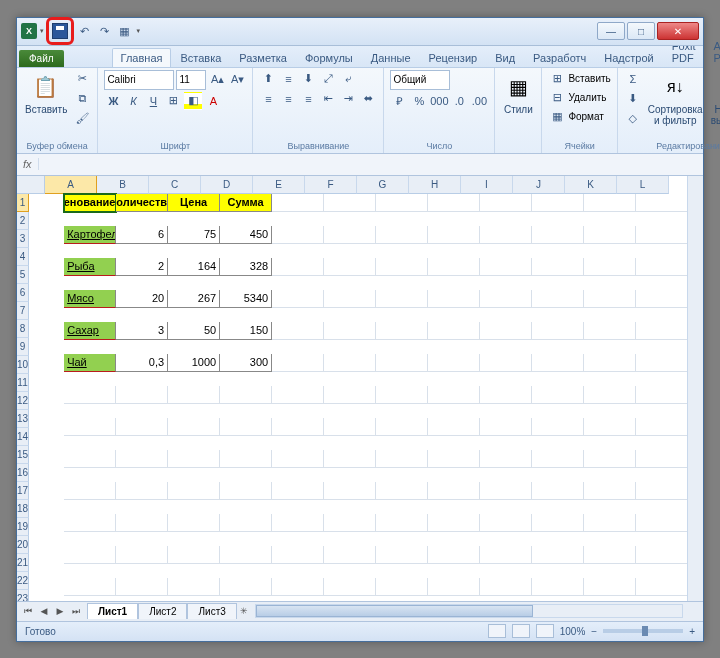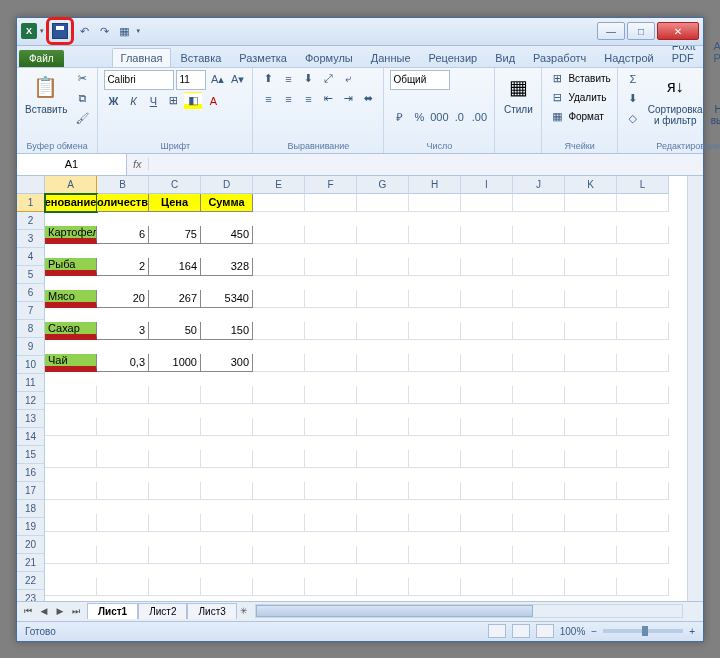--- a/index.html
+++ b/index.html
@@ -52,24 +52,24 @@
 
 .grid-area { flex: 1; display: flex; overflow: hidden; background: #fff; }
 .corner { width: 28px; height: 18px; background: #e8eef6; border-right: 1px solid #b8cde6; border-bottom: 1px solid #b8cde6; }
 .col-headers { display: flex; height: 18px; }
 .col-h { width: 52px; background: #e8eef6; border-right: 1px solid #c8d8ec; border-bottom: 1px solid #b8cde6; font-size: 10px; color: #3a5a82; display: flex; align-items: center; justify-content: center; cursor: pointer; }
 .col-h.sel { background: #fce8a8; border-color: #e0a020; }
 .row-headers { display: flex; flex-direction: column; width: 28px; }
 .row-h { height: 18px; background: #e8eef6; border-right: 1px solid #b8cde6; border-bottom: 1px solid #c8d8ec; font-size: 10px; color: #3a5a82; display: flex; align-items: center; justify-content: center; cursor: pointer; }
 .row-h.sel { background: #fce8a8; border-color: #e0a020; }
 .cells { position: relative; }
-.cell-row { display: flex; height: 32px; }
+.cell-row { display: flex; height: 32px; padding-left: 35px; }
 .cell { width: 52px; height: 18px; border-right: 1px solid #d8e0ea; border-bottom: 1px solid #d8e0ea; font-size: 11px; padding: 0 3px; display: flex; align-items: center; overflow: hidden; white-space: nowrap; }
 .cell.hr { background: #ffff00; font-weight: bold; justify-content: center; border-right: 1px solid #888; border-bottom: 1px solid #888; }
-.cell.name { background: #92d050; border-right: 1px solid #888; border-bottom: 6px solid #b91c1c; }
+.cell.name { background: #92d050; border-right: 1px solid #888; border-bottom: 1px solid #b91c1c; text-decoration: underline; }
 .cell.num { justify-content: flex-end; border-right: 1px solid #888; border-bottom: 1px solid #888; }
 .cell.active { outline: 2px solid #1a6a1a; outline-offset: -1px; }
 .scroll-v { width: 16px; background: #e8eef6; border-left: 1px solid #c8d8ec; }
 .grid-cols { display: flex; flex: 1; }
 .grid-body { flex: 1; overflow: hidden; }
 
 
 .sheet-bar { height: 20px; background: #e8eef6; border-top: 1px solid #b0c4de; display: flex; align-items: center; }
 .sheet-nav { display: flex; padding: 0 4px; gap: 2px; }
 .sheet-nav-btn { width: 14px; font-size: 9px; color: #555; cursor: pointer; text-align: center; }
@@ -181,21 +181,21 @@
           <div class="mini">≡</div>
           <div class="mini">⇤</div>
           <div class="mini">⇥</div>
           <div class="mini">⬌</div>
         </div>
       </div>
       <div class="group-label">Выравнивание</div>
     </div>
 
     <div class="group">
-      <div class="group-body" style="flex-direction:column;gap:18px">
+      <div class="group-body" style="flex-direction:column;gap:2px">
         <input class="font-select" style="width: 60px;" value="Общий">
         <div class="font-row">
           <div class="mini">₽</div>
           <div class="mini">%</div>
           <div class="mini">000</div>
           <div class="mini">.0</div>
           <div class="mini">.00</div>
         </div>
       </div>
       <div class="group-label">Число</div>
@@ -240,21 +240,20 @@
         <div class="big-btn">
           <div class="ico">🔭</div>
           <div class="lbl">Найти и выделить</div>
         </div>
       </div>
       <div class="group-label">Редактирование</div>
     </div>
   </div>
 
   <div class="formula-bar">
-    <div class="name-box">A1</div>
     <div class="fx-btn">fx</div>
   </div>
 
   <div class="grid-area">
     <div class="grid-body">
       <div style="display:flex">
         <div class="corner"></div>
         <div class="col-headers" id="col-headers">
             <div class="col-h sel">A</div>
             <div class="col-h">B</div>

